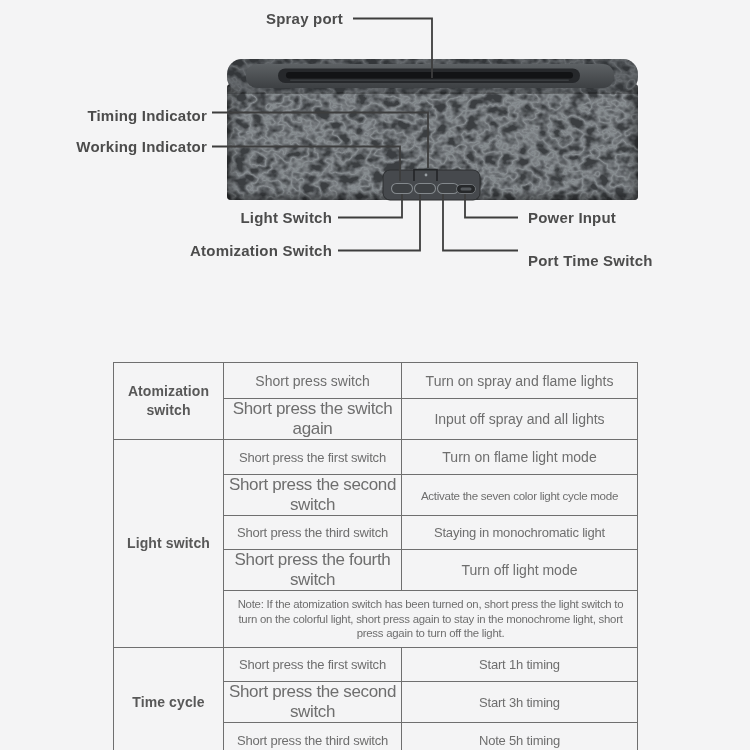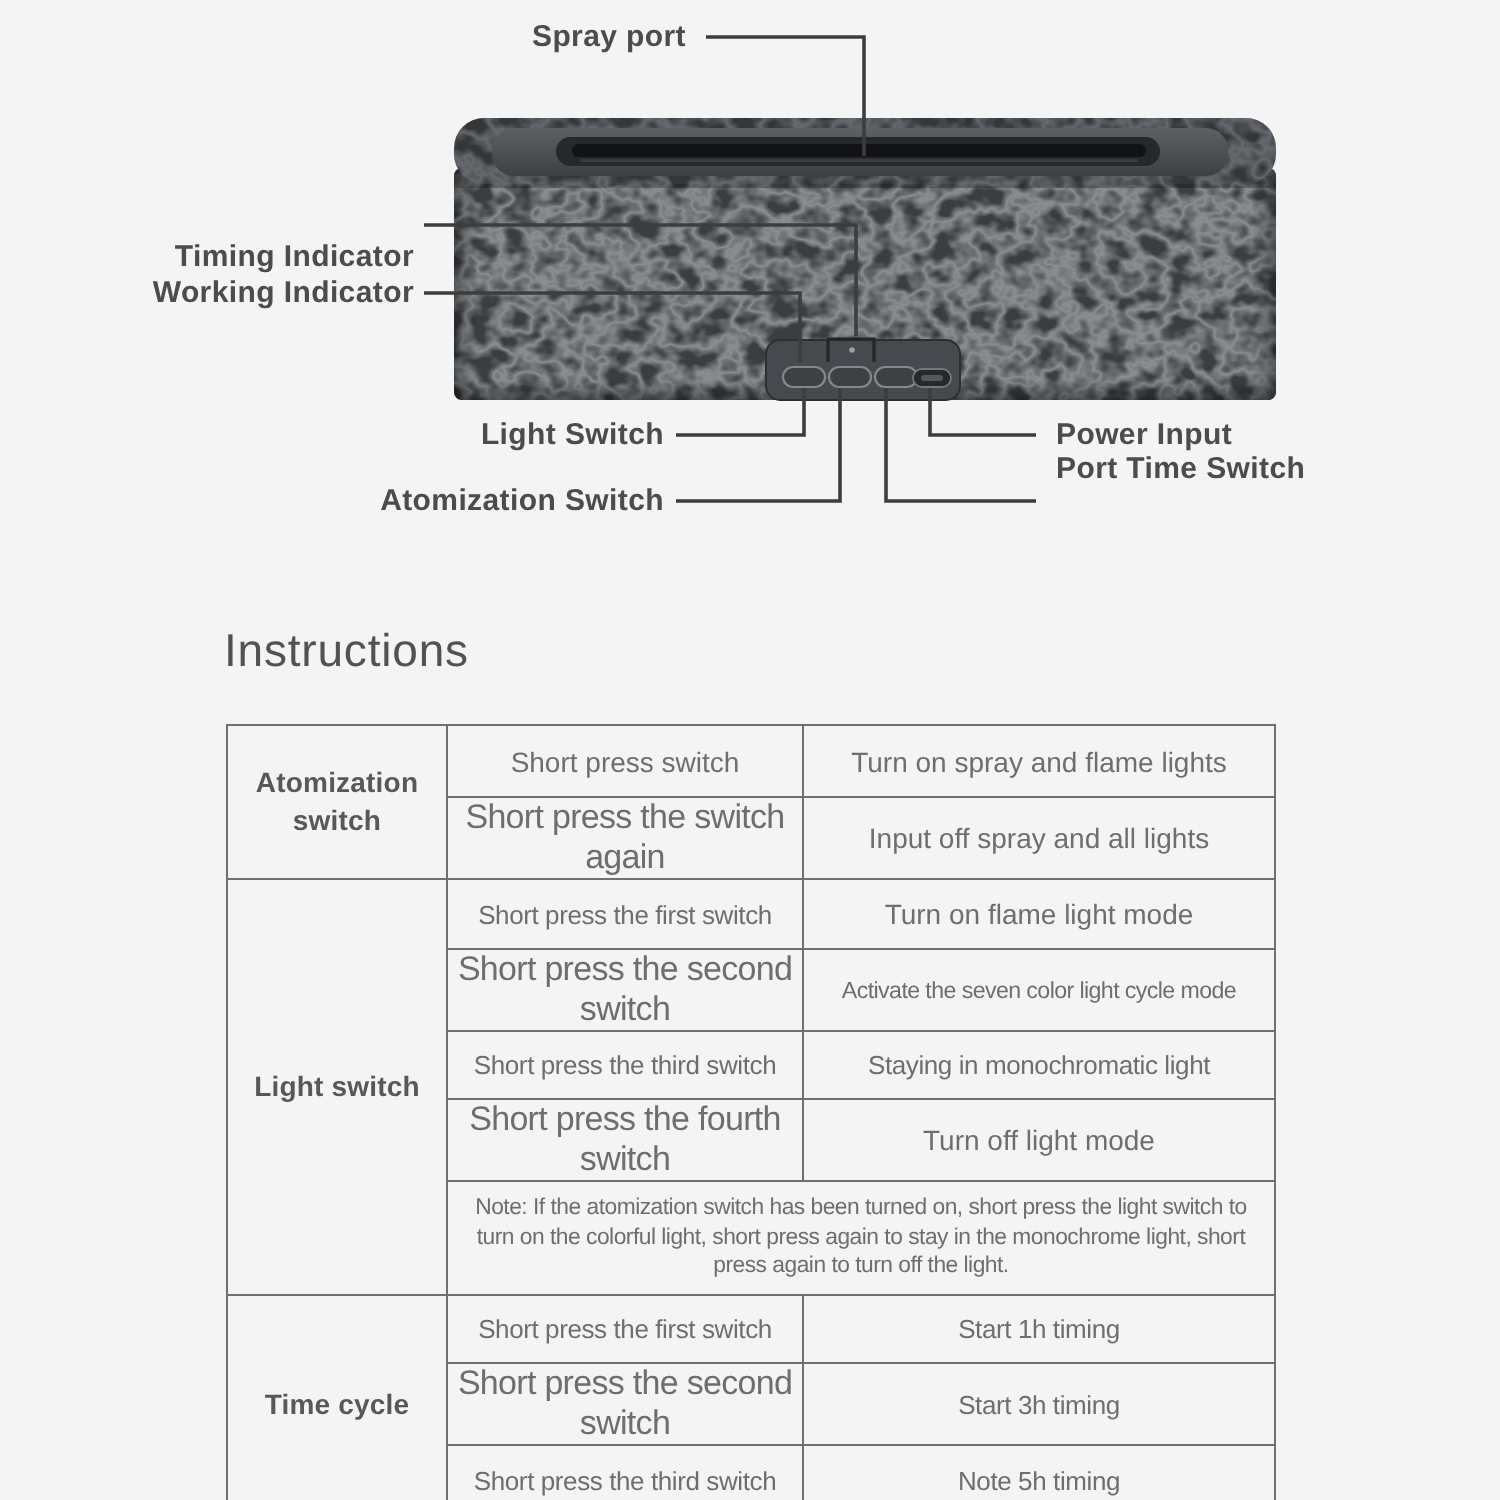--- a/index.html
+++ b/index.html
@@ -144,33 +144,32 @@
       <path d="M212,146.5 H400 V181"></path>
       <path d="M338,217.5 H402 V194"></path>
       <path d="M338,250.5 H420 V194"></path>
       <path d="M518,250.5 H443 V194"></path>
       <path d="M518,217.5 H465 V194"></path>
     </g>
   </svg>
 
   <div class="callout-label align-right" style="right:407px;top:10px;">Spray port</div>
 
-  <div class="callout-label align-right" style="right:543px;top:120px;">Timing Indicator</div>
+  <div class="callout-label align-right" style="right:543px;top:107px;">Timing Indicator</div>
 
   <div class="callout-label align-right" style="right:543px;top:138px;">Working Indicator</div>
 
   <div class="callout-label align-right" style="right:418px;top:209px;">Light Switch</div>
 
   <div class="callout-label align-right" style="right:418px;top:242px;">Atomization Switch</div>
 
   <div class="callout-label" style="left:528px;top:209px;">Power Input</div>
 
-  <div class="callout-label" style="left:528px;top:226px;">Port Time Switch</div>
-
-  <div class="page-title">Instructions</div>
+  <div class="callout-label" style="left:528px;top:252px;">Port Time Switch</div>
+
 
   <table class="instr">
     <colgroup>
       <col style="width:110px">
         <col style="width:178px">
         <col style="width:236px">
     </colgroup>
     <tbody>
       <tr style="height:36px">
         <td class="sect" rowspan="2">Atomization switch</td>

